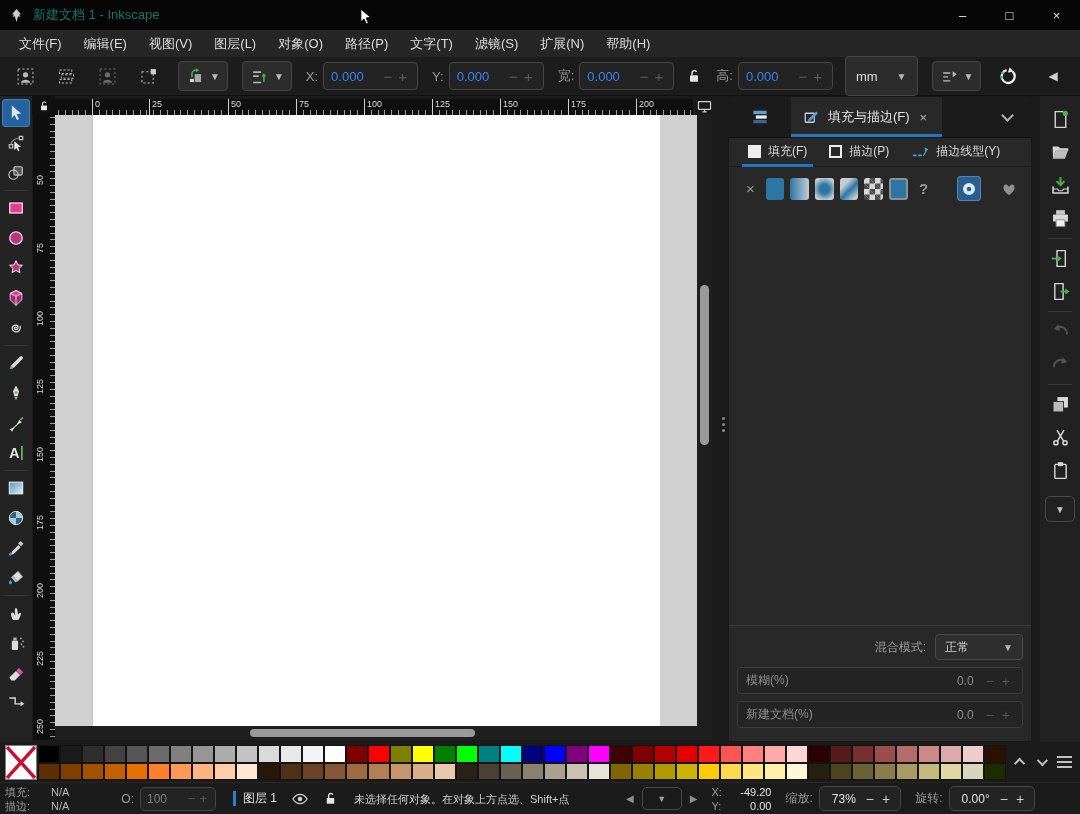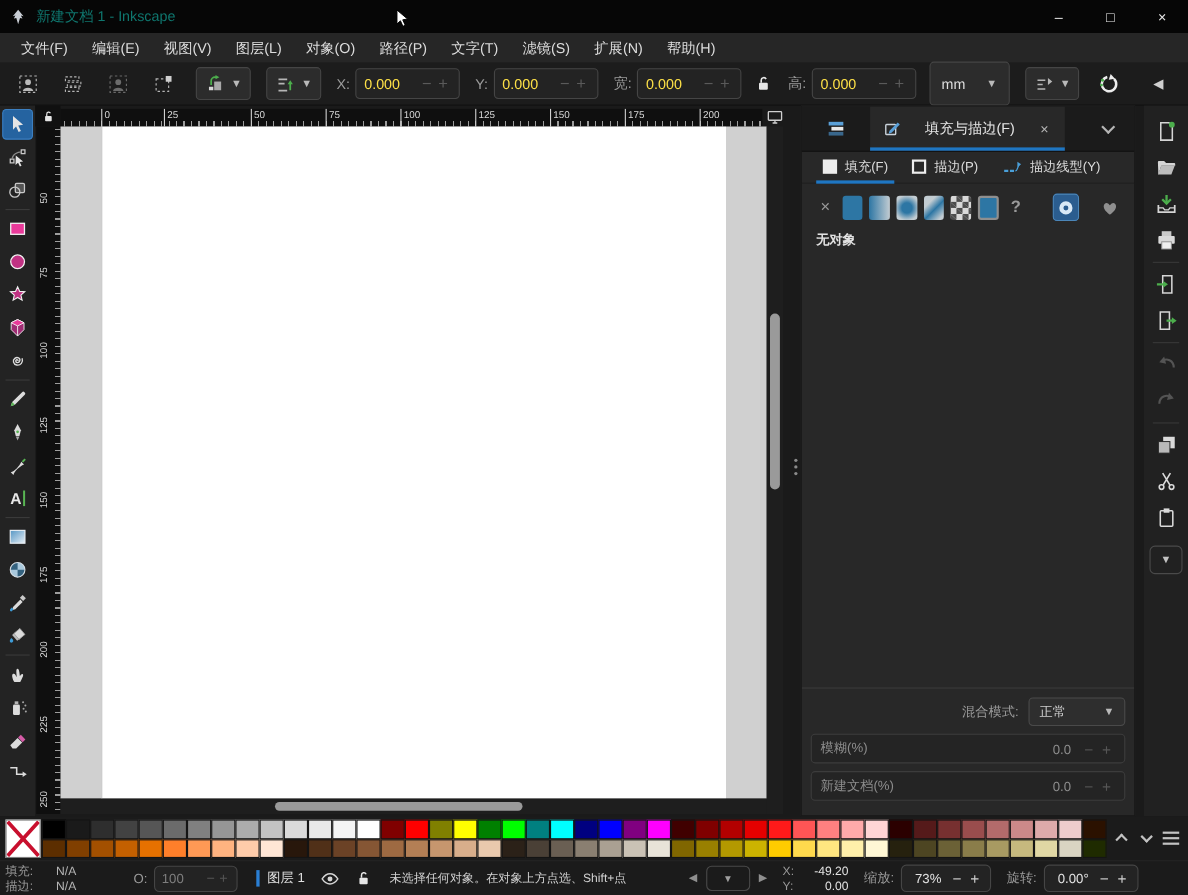--- a/index.html
+++ b/index.html
@@ -25,21 +25,21 @@
   .menu-item { padding:4px 11px; color:#dcdcdc; font-size:13px; white-space:nowrap; }
 
   
   .toolbar { position:absolute; left:0; top:57px; width:1080px; height:39px; background:#1c1c1c; border-bottom:1px solid #101010; display:flex; align-items:center; }
   .tbx-btn { width:32px; height:30px; margin-left:9px; border-radius:4px; display:flex; align-items:center; justify-content:center; }
   .tbx-btn.disabled { opacity:.5; }
   .dd-btn { height:30px; margin-left:14px; background:#2c2c2c; border:1px solid #454545; border-radius:4px; display:flex; align-items:center; gap:5px; padding:0 7px; }
   .dd-arrow { color:#b9b9b9; font-size:10px; }
   .fld-label { color:#9b9b9b; margin-left:14px; margin-right:5px; }
   .spin { width:95px; height:28px; background:#232323; border:1px solid #454545; border-radius:4px; display:flex; align-items:center; padding:0 7px; }
-  .spin .val { flex:1; color:#fde047; font-size:13px; }
+  .spin .val { flex:1; color:#3b82f6; font-size:13px; }
   .spin .m, .spin .p { color:#5a5a5a; font-size:15px; padding:0 3px; }
   .lock-btn { margin-left:12px; }
   .units-dd { height:40px; margin-left:12px; background:#2c2c2c; border:1px solid #454545; border-radius:4px; display:flex; align-items:center; gap:19px; padding:0 10px; color:#dfdfdf; }
   .tb-collapse { margin-left:auto; margin-right:10px; width:34px; height:30px; border-radius:4px; display:flex; align-items:center; justify-content:center; color:#cfcfcf; font-size:12px; }
 
   
   .toolbox { position:absolute; left:0; top:96px; width:32px; height:646px; background:#232323; display:flex; flex-direction:column; align-items:center; padding-top:2px; }
   .tool { width:28px; height:28px; margin:1px 0; border-radius:4px; display:flex; align-items:center; justify-content:center; }
   .tool.selected { background:#2563a0; box-shadow:0 0 0 1px #3c7fc0 inset; }
   .tool-sep { width:22px; height:1px; background:#3a3a3a; margin:2px 0; }
@@ -61,21 +61,21 @@
   .hscroll { position:absolute; left:55px; top:726px; width:642px; height:14px; background:#1e1e1e; }
   .hthumb { position:absolute; left:195px; top:3px; width:225px; height:8px; background:#9a9a9a; border-radius:4px; }
   .cms-icon { position:absolute; left:696px; top:98px; }
   .dock-grip { position:absolute; left:719px; top:411px; width:8px; height:26px; display:flex; flex-direction:column; align-items:center; justify-content:center; gap:3px; }
   .dock-grip i { width:3px; height:3px; border-radius:50%; background:#8a8a8a; }
 
   
   .dock { position:absolute; left:728px; top:96px; width:304px; height:646px; background:#282828; border:1px solid #191919; }
   .dock-tabs { height:41px; background:#1b1b1b; display:flex; align-items:stretch; border-bottom:1px solid #121212; }
   .tab-objects { width:62px; display:flex; align-items:center; justify-content:center; }
-  .tab-fs { display:flex; align-items:center; gap:20px; padding:0 12px; background:#282828; position:relative; color:#e6e6e6; font-size:13px; }
+  .tab-fs { display:flex; align-items:center; gap:7px; padding:0 12px; background:#282828; position:relative; color:#e6e6e6; font-size:13px; }
   .tab-fs::after { content:""; position:absolute; left:0; right:0; bottom:0; height:3px; background:#1f76c2; }
   .tab-close { color:#b5b5b5; font-size:13px; padding:2px 3px; }
   .tab-chevron { margin-left:auto; width:48px; display:flex; align-items:center; justify-content:center; }
   .chev { width:9px; height:9px; border-right:2px solid #b5b5b5; border-bottom:2px solid #b5b5b5; transform:rotate(45deg); margin-top:-4px; }
   .subtabs { height:29px; display:flex; align-items:center; padding-left:11px; gap:6px; border-bottom:1px solid #1e1e1e; }
   .subtab { display:flex; align-items:center; gap:7px; padding:5px 8px 6px; font-size:12px; color:#dcdcdc; position:relative; }
   .subtab.active::after { content:""; position:absolute; left:2px; right:2px; bottom:-1px; height:3px; background:#1f76c2; }
   .sq-fill { width:13px; height:13px; background:#ededed; }
   .sq-stroke { width:13px; height:13px; border:2px solid #ededed; }
   .filltypes { display:flex; align-items:center; gap:6px; padding:9px 10px 3px 12px; }
@@ -680,21 +680,20 @@
           <svg width="18" height="18">
             <use href="#i-nonzero"></use>
           </svg>
         </div>
         <div class="fillrule">
           <svg width="18" height="18">
             <use href="#i-evenodd"></use>
           </svg>
         </div>
       </div>
-    <div class="no-object">无对象</div>
     <div class="dock-bottom">
       <div class="blend-row">
         <span class="blend-label">混合模式:</span>
         <div class="blend-dd">
           <span>正常</span>
           <span class="dd-arrow">▼</span>
         </div>
       </div>
       <div class="slider-row">
         <span class="lbl">模糊(%)</span>

